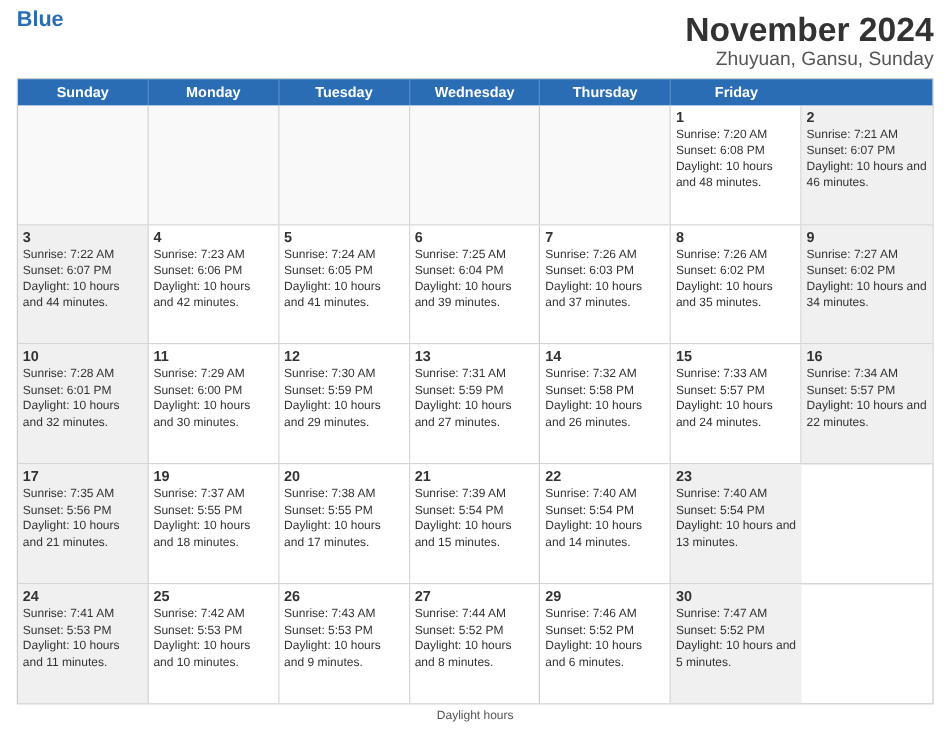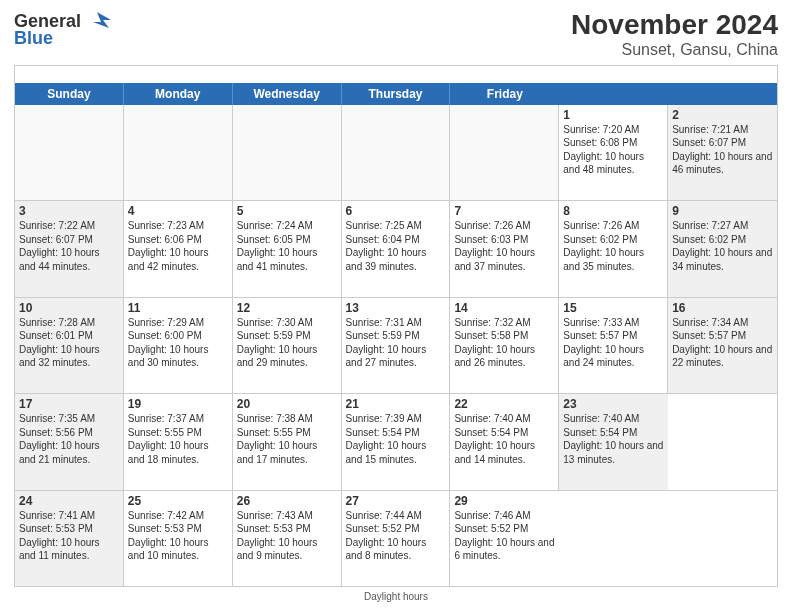--- a/index.html
+++ b/index.html
@@ -45,21 +45,20 @@
     .calendar {
       flex: 1;
       display: flex;
       flex-direction: column;
       border: 1px solid #ccc;
     }
     .cal-header {
       display: grid;
       grid-template-columns: repeat(7, 1fr);
       background: #2a6db5;
-      margin-top: 17px;
     }
     .cal-header-cell {
       color: #fff;
       font-size: 12px;
       font-weight: bold;
       text-align: center;
       padding: 4px 2px;
       border-right: 1px solid #5590cc;
     }
     .cal-header-cell:last-child { border-right: none; }
@@ -105,39 +104,34 @@
       margin-top: 4px;
     }
   </style>
 </head>
 <body>
 
 <div class="page">
   <div class="header">
     <div class="logo">
       <div style="display:flex;flex-direction:column;align-items:flex-start;">
-        <div style="display:flex;align-items:center;">
-          <span class="logo-general" style="font-size:18px;font-weight:bold;color:#333;">General</span>
-          <svg width="28" height="22" viewBox="0 0 28 22" style="margin-left:2px;">
-            <polygon points="14,2 28,10 20,10 26,18 10,12 18,12" fill="#2a6db5"></polygon>
-          </svg>
-        </div>
         <span class="logo-blue" style="font-size:18px;font-weight:bold;color:#2a6db5;margin-top:-4px;">Blue</span>
       </div>
     </div>
     <div class="title-block">
       <div class="month-title">November 2024</div>
-      <div class="location-title">Sunset, Gansu, China</div>
+      <div class="location-title">Zhuyuan, Gansu, Sunday</div>
     </div>
   </div>
 
   <div class="calendar">
     <div class="cal-header" id="cal-header">
         <div class="cal-header-cell">Sunday</div>
         <div class="cal-header-cell">Monday</div>
+        <div class="cal-header-cell">Tuesday</div>
         <div class="cal-header-cell">Wednesday</div>
         <div class="cal-header-cell">Thursday</div>
         <div class="cal-header-cell">Friday</div>
       </div>
     <div class="cal-body" id="cal-body">
         <div class="cal-row">
           <div class="cal-cell empty"></div>
           <div class="cal-cell empty"></div>
           <div class="cal-cell empty"></div>
           <div class="cal-cell empty"></div>
@@ -331,19 +325,26 @@
 Sunset: 5:52 PM
 Daylight: 10 hours
 and 8 minutes.</div>
           </div>
           <div class="cal-cell">
             <span class="day-num">29</span>
             <div class="day-info">Sunrise: 7:46 AM
 Sunset: 5:52 PM
 Daylight: 10 hours
 and 6 minutes.</div>
+          </div>
+          <div class="cal-cell shaded">
+            <span class="day-num">30</span>
+            <div class="day-info">Sunrise: 7:47 AM
+Sunset: 5:52 PM
+Daylight: 10 hours
+and 5 minutes.</div>
           </div>
         </div>
       </div>
   </div>
 
   <div class="footer-note">Daylight hours</div>
 </div>
 
 </body></html>

